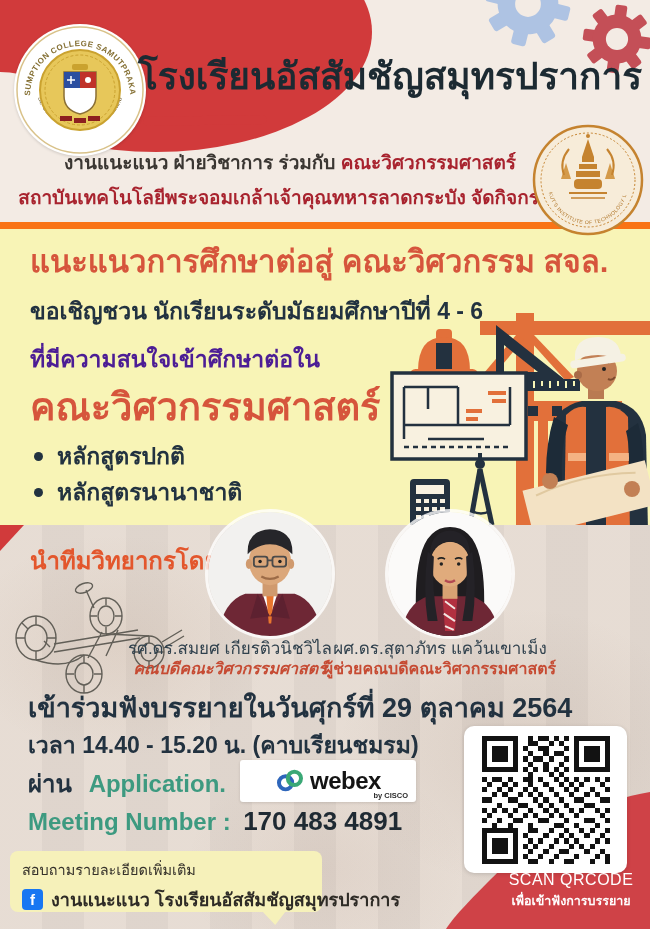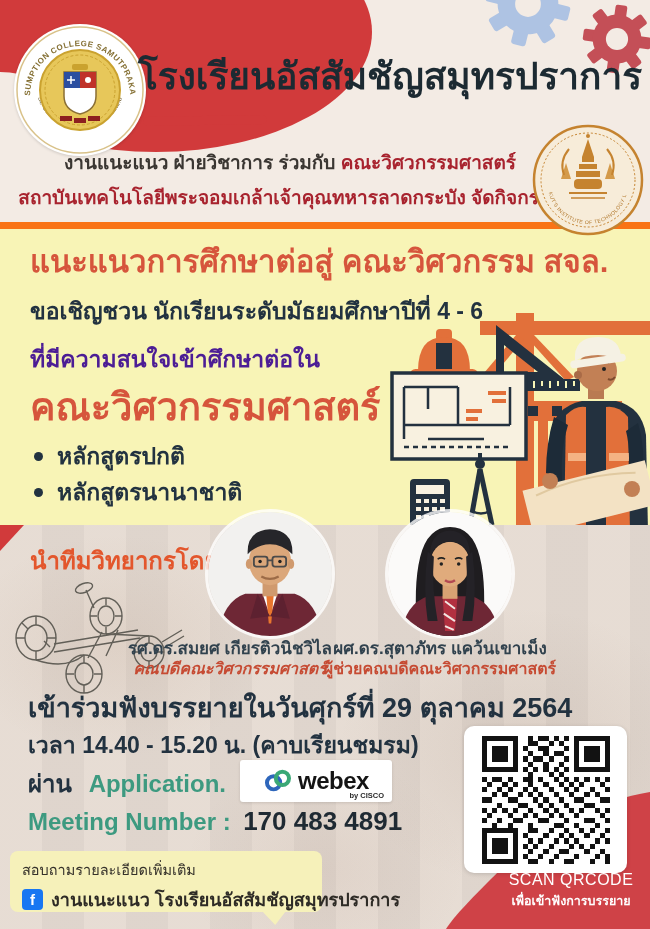--- a/index.html
+++ b/index.html
@@ -54,34 +54,34 @@
   .red-wedge{left:0;top:525px;width:24px;height:26px;background:#d13a3b;
     clip-path:polygon(0 0,100% 0,0 100%);z-index:3;}
 
   
   .lead-speakers{left:30px;top:541px;font-size:24px;font-weight:800;color:#e3562c;z-index:3;}
   .chassis{left:6px;top:578px;width:180px;height:122px;opacity:.9;z-index:3;}
   .photo{width:124px;height:124px;border-radius:50%;overflow:hidden;z-index:3;
     box-shadow:0 0 0 3px rgba(255,255,255,.8);}
   .photo1{left:208px;top:512px;}
   .photo2{left:388px;top:512px;}
-  .sp-name{font-size:17px;font-weight:700;color:#31424e;text-align:center;z-index:3;}
+  .sp-name{font-size:17px;font-weight:400;color:#31424e;text-align:center;z-index:3;}
   .sp-title{font-size:16px;font-weight:700;color:#c64b33;text-align:center;z-index:3;}
   .sp1-name{left:120px;top:634px;width:220px;}
   .sp1-title{left:120px;top:656px;width:220px;font-style:italic;}
   .sp2-name{left:305px;top:634px;width:270px;}
   .sp2-title{left:305px;top:656px;width:270px;}
 
   
   .date-line{left:28px;top:686px;font-size:27px;font-weight:700;color:#223240;z-index:3;}
   .time-line{left:28px;top:727px;font-size:23px;font-weight:700;color:#223240;z-index:3;}
   .via-row{left:28px;top:764px;font-size:24px;font-weight:800;z-index:3;}
   .via-row .via-label{color:#223240;}
   .via-row .via-app{color:#3d9a80;margin-left:10px;}
-  .webex-box{left:240px;top:760px;width:152px;height:42px;background:#ffffff;border-radius:3px;
+  .webex-box{left:240px;top:760px;width:176px;height:42px;background:#ffffff;border-radius:3px;
     box-shadow:0 1px 3px rgba(0,0,0,.12);display:flex;align-items:center;justify-content:center;gap:5px;z-index:3;}
   .webex-word{font-size:24px;font-weight:700;color:#141414;letter-spacing:-0.5px;}
   .webex-by{position:absolute;right:8px;bottom:2px;font-size:7.5px;font-weight:700;color:#2b2b2b;margin-top:32px;}
   .meeting-row{left:28px;top:806px;z-index:3;}
   .meeting-row .mlabel{font-size:24px;font-weight:700;color:#3d9a80;}
   .meeting-row .mnum{font-size:26px;font-weight:800;color:#1f2a33;margin-left:8px;}
 
   
   .qr-box{left:464px;top:726px;width:163px;height:147px;background:#ffffff;border-radius:10px;
     display:flex;align-items:center;justify-content:center;z-index:6;box-shadow:0 1px 4px rgba(0,0,0,.15);}

